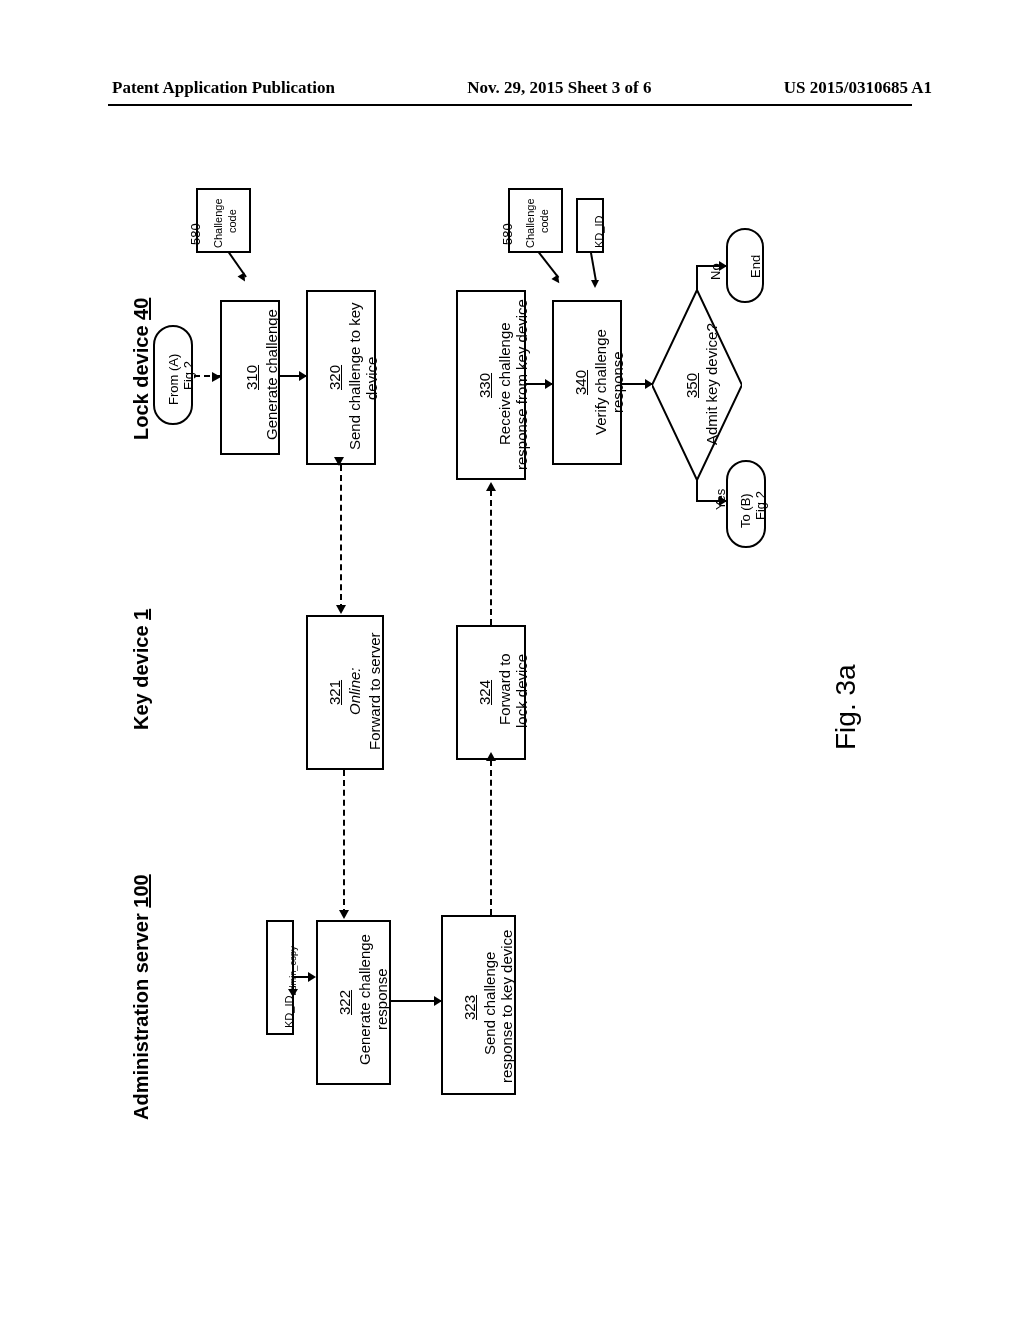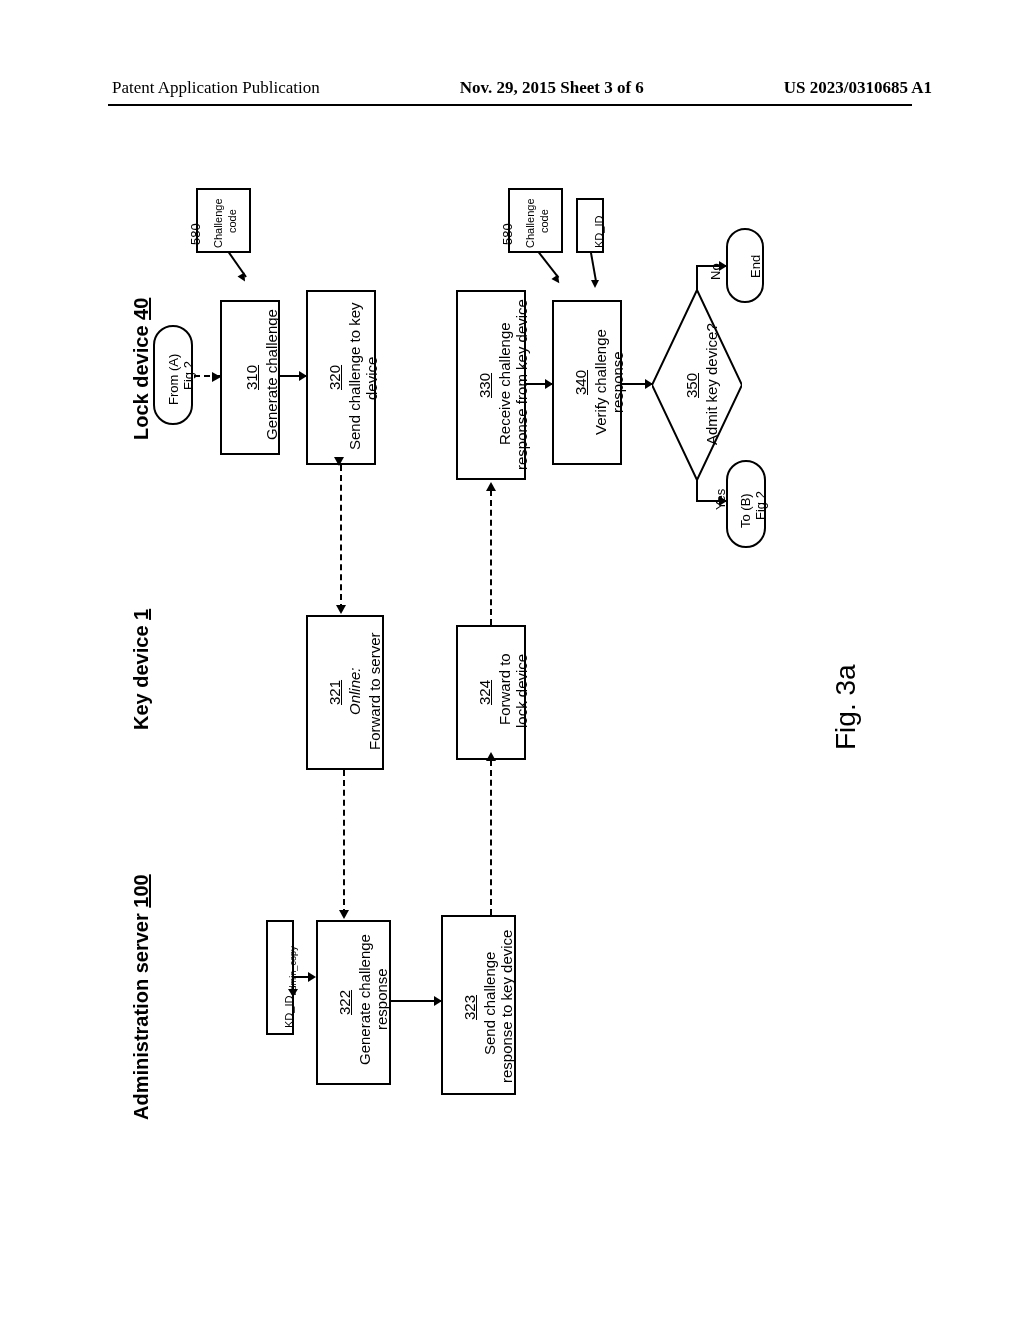--- a/index.html
+++ b/index.html
@@ -14,21 +14,21 @@
     position: absolute;
     top: 78px;
     left: 0;
     width: 1024px;
     padding: 0 92px 0 112px;
     display: flex;
     justify-content: space-between;
     font-size: 17px;
     font-weight: bold;
   }
-  .header .left { font-weight: normal; }
+  .header .left { font-weight: bold; }
   .header .mid { font-weight: bold; }
   .header .right { font-weight: bold; }
   .hr {
     position: absolute;
     top: 104px;
     left: 108px;
     width: 804px;
     height: 2px;
     background: #000;
   }
@@ -106,21 +106,21 @@
     width: 2px;
     background: #000;
   }
 </style>
 </head>
 <body>
 
 <div class="header">
   <span class="left">Patent Application Publication</span>
   <span class="mid">Nov. 29, 2015  Sheet 3 of 6</span>
-  <span class="right">US 2023/0310685 A1</span>
+  <span class="right">US 2015/0310685 A1</span>
 </div>
 <div class="hr"></div>
 
 <div class="diagram-area">
 
   <div class="rot" style="left: 722px; top: 600px; font-size: 28px;">Fig. 3a</div>
 
   <div class="rot col-title" style="left: 22px; top: 970px;">
     <span>Administration server </span><span class="u">100</span>
   </div>

